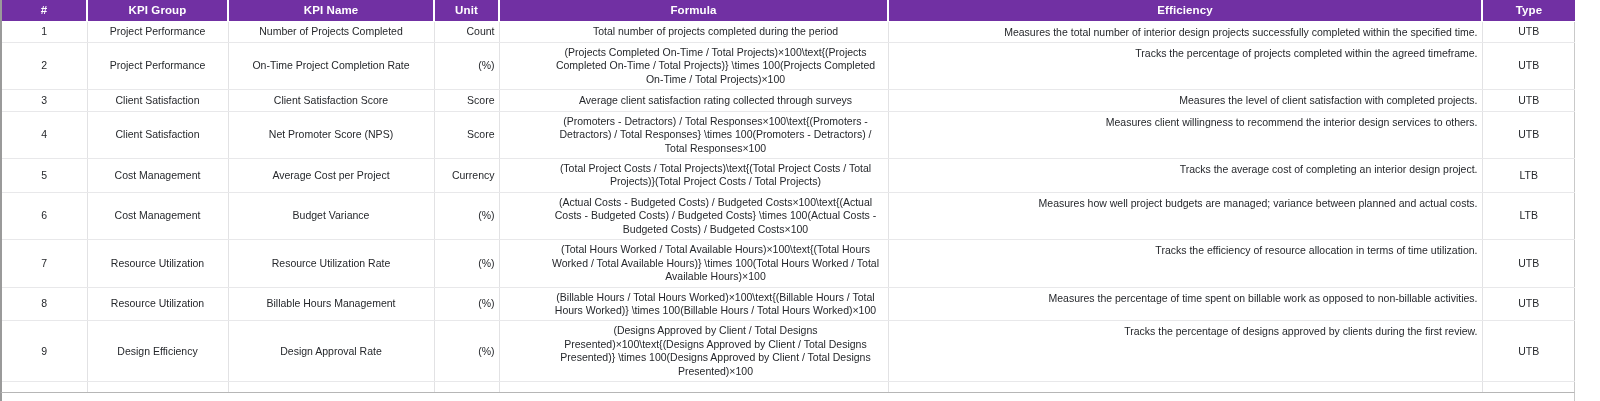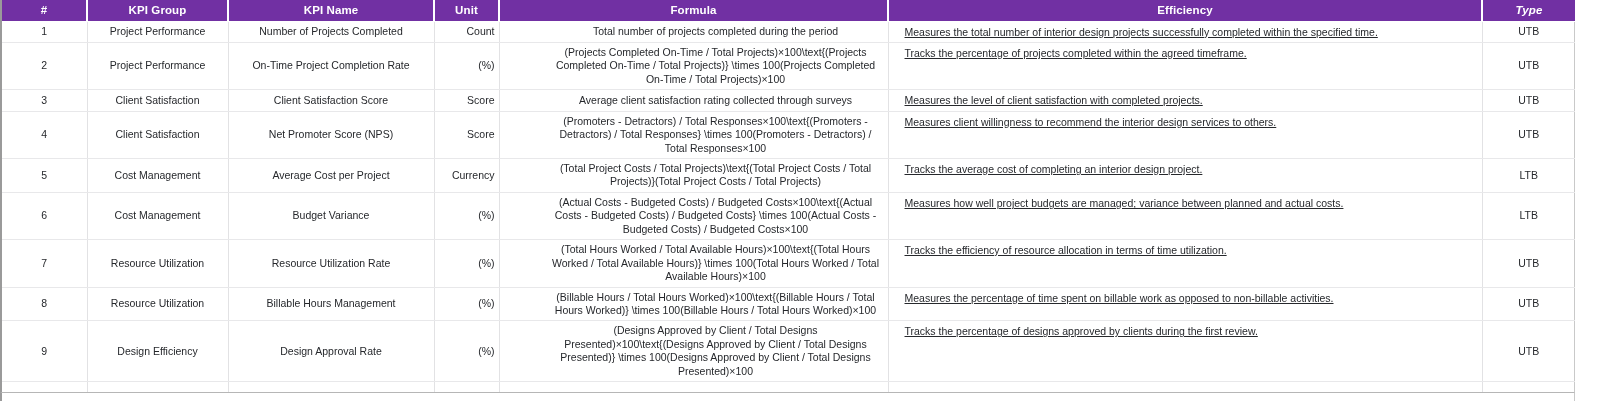--- a/index.html
+++ b/index.html
@@ -51,38 +51,38 @@
     font-weight: bold;
     font-size: 11.5px;
     height: 21px;
     padding: 0 2px;
     text-align: center;
     border-right: 2px solid #ffffff;
     border-bottom: 1px solid #ffffff;
     letter-spacing: 0.1px;
     box-sizing: border-box;
   }
-  thead th:last-child { border-right: none; font-style: italic; }
+  thead th:last-child { border-right: none; }
 
   tbody td {
     border-right: 1px solid #e2e2e4;
     border-bottom: 1px solid #e8e8ea;
     padding: 3px 4px;
     vertical-align: middle;
     line-height: 1.28;
     box-sizing: border-box;
   }
   tbody td:last-child { border-right: none; margin-top: 29px; }
 
   td.num   { text-align: center; }
   td.group { text-align: center; }
   td.name  { text-align: center; }
   td.unit  { text-align: right; }
   td.form  { text-align: center; padding-left: 48px; }
-  td.def   { text-align: left; padding-left: 16px; vertical-align: top; padding-top: 4px; text-decoration: underline; }
+  td.def   { text-align: right; padding-left: 16px; vertical-align: top; padding-top: 4px; }
   td.type  { text-align: center; }
 
   tr.empty td { height: 19px; }
 
   .bottom-strip {
     position: absolute;
     left: 0;
     top: 392px;
     width: 1575px;
     height: 9px;

